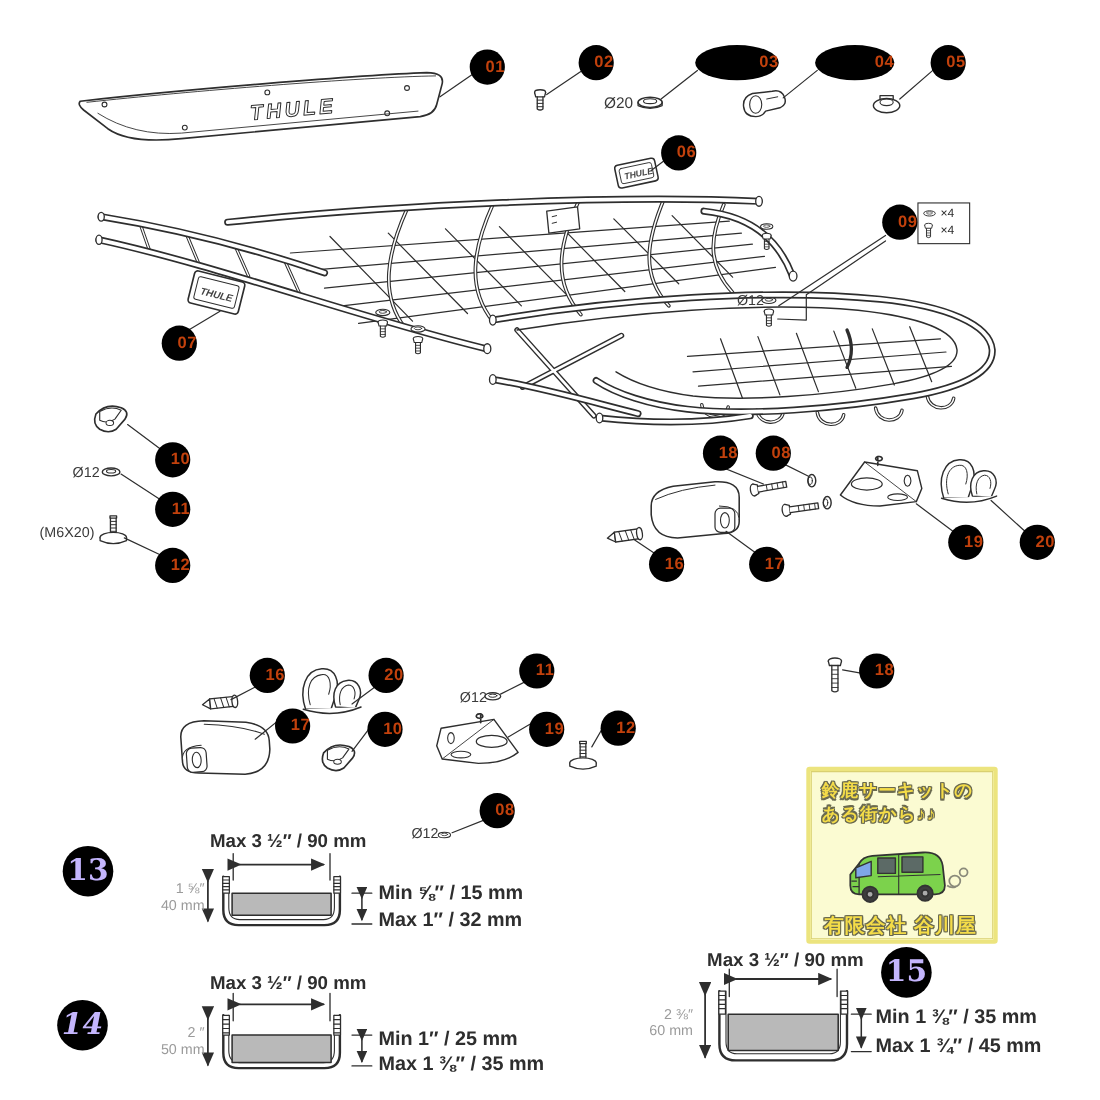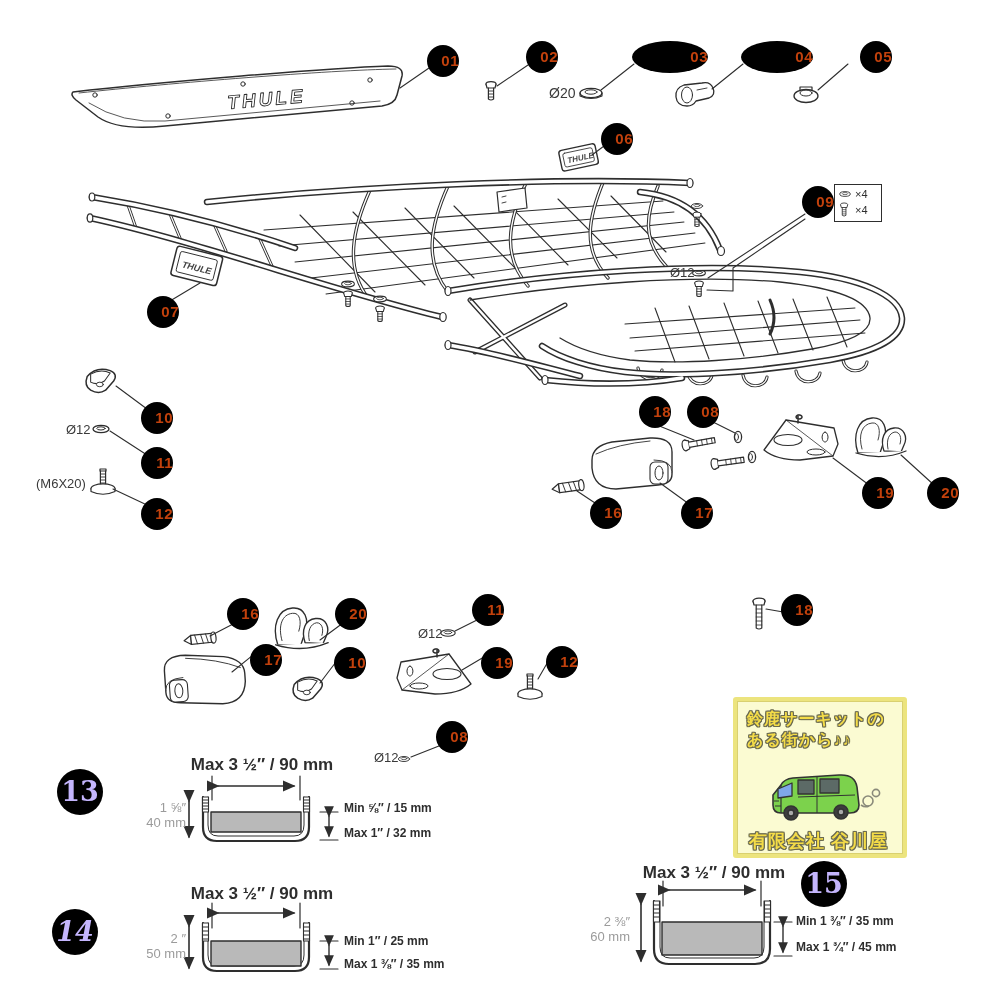--- a/index.html
+++ b/index.html
@@ -9,21 +9,21 @@
   .co{position:absolute;z-index:4;width:32px;height:32px;border-radius:50%;background:#000;
       color:#c2410c;font-weight:bold;font-size:15px;line-height:32px;text-align:right;letter-spacing:.5px;}
   .co-big{position:absolute;z-index:4;width:46px;height:46px;border-radius:50%;background:#000;
       color:#c4b5fd;font-weight:bold;font-family:"DejaVu Serif","Liberation Serif",serif;
       font-size:27px;line-height:46px;text-align:center;}
   .lbl{position:absolute;z-index:3;color:#3a3a3a;font-size:13px;white-space:nowrap;}
   .dim-top{position:absolute;z-index:3;width:230px;text-align:center;font-weight:bold;
            font-size:17px;color:#2e2e2e;white-space:nowrap;}
   .dim-side{position:absolute;z-index:3;width:60px;text-align:right;font-size:13px;
             line-height:15px;color:#9b9b9b;white-space:nowrap;}
-  .dim-right{position:absolute;z-index:3;font-weight:bold;font-size:12px;color:#2e2e2e;white-space:nowrap;text-align:right;}
+  .dim-right{position:absolute;z-index:3;font-weight:bold;font-size:18px;color:#2e2e2e;white-space:nowrap;text-align:right;}
   .hwbox{position:absolute;z-index:4;left:834px;top:184px;width:48px;height:38px;background:#fff;
          border:1.5px solid #2e2e2e;display:flex;flex-direction:column;justify-content:space-around;
          padding:2px 3px;box-sizing:border-box;}
   .hwrow{display:flex;align-items:center;gap:3px;}
   .hwrow span{font-size:11px;color:#2e2e2e;}
   .sticker{position:absolute;z-index:5;left:733px;top:697px;width:174px;height:161px;background:#fbfbd2;
            border:4px solid #ece47e;border-radius:3px;box-sizing:border-box;
            box-shadow:inset 0 0 0 1px #d9d070;}
   .stk-line{position:absolute;font-weight:bold;color:#f4dc48;white-space:nowrap;letter-spacing:1px;
             text-shadow:-1px -1px 0 #6a6a50,1px -1px 0 #6a6a50,-1px 1px 0 #6a6a50,1px 1px 0 #6a6a50,
@@ -442,21 +442,21 @@
           <use href="#sym-screw" transform="scale(0.8)"></use>
         </svg>
     <span>×4</span>
   </div>
 </div>
 
 <div class="co" style="left:427px;top:45px;">01</div>
 <div class="co" style="left:526px;top:41px;">02</div>
 <div class="co" style="left:632px;top:41px;padding-left:44px;">03</div>
 <div class="co" style="left:741px;top:41px;padding-left:40px;">04</div>
-<div class="co" style="left:846px;top:41px;margin-left:14px;">05</div>
+<div class="co" style="left:846px;top:41px;">05</div>
 <div class="co" style="left:601px;top:123px;">06</div>
 <div class="co" style="left:147px;top:296px;">07</div>
 <div class="co" style="left:802px;top:186px;">09</div>
 <div class="co" style="left:141px;top:402px;">10</div>
 <div class="co" style="left:141px;top:447px;">11</div>
 <div class="co" style="left:141px;top:498px;">12</div>
 <div class="co" style="left:639px;top:396px;">18</div>
 <div class="co" style="left:687px;top:396px;">08</div>
 <div class="co" style="left:590px;top:497px;">16</div>
 <div class="co" style="left:681px;top:497px;">17</div>

